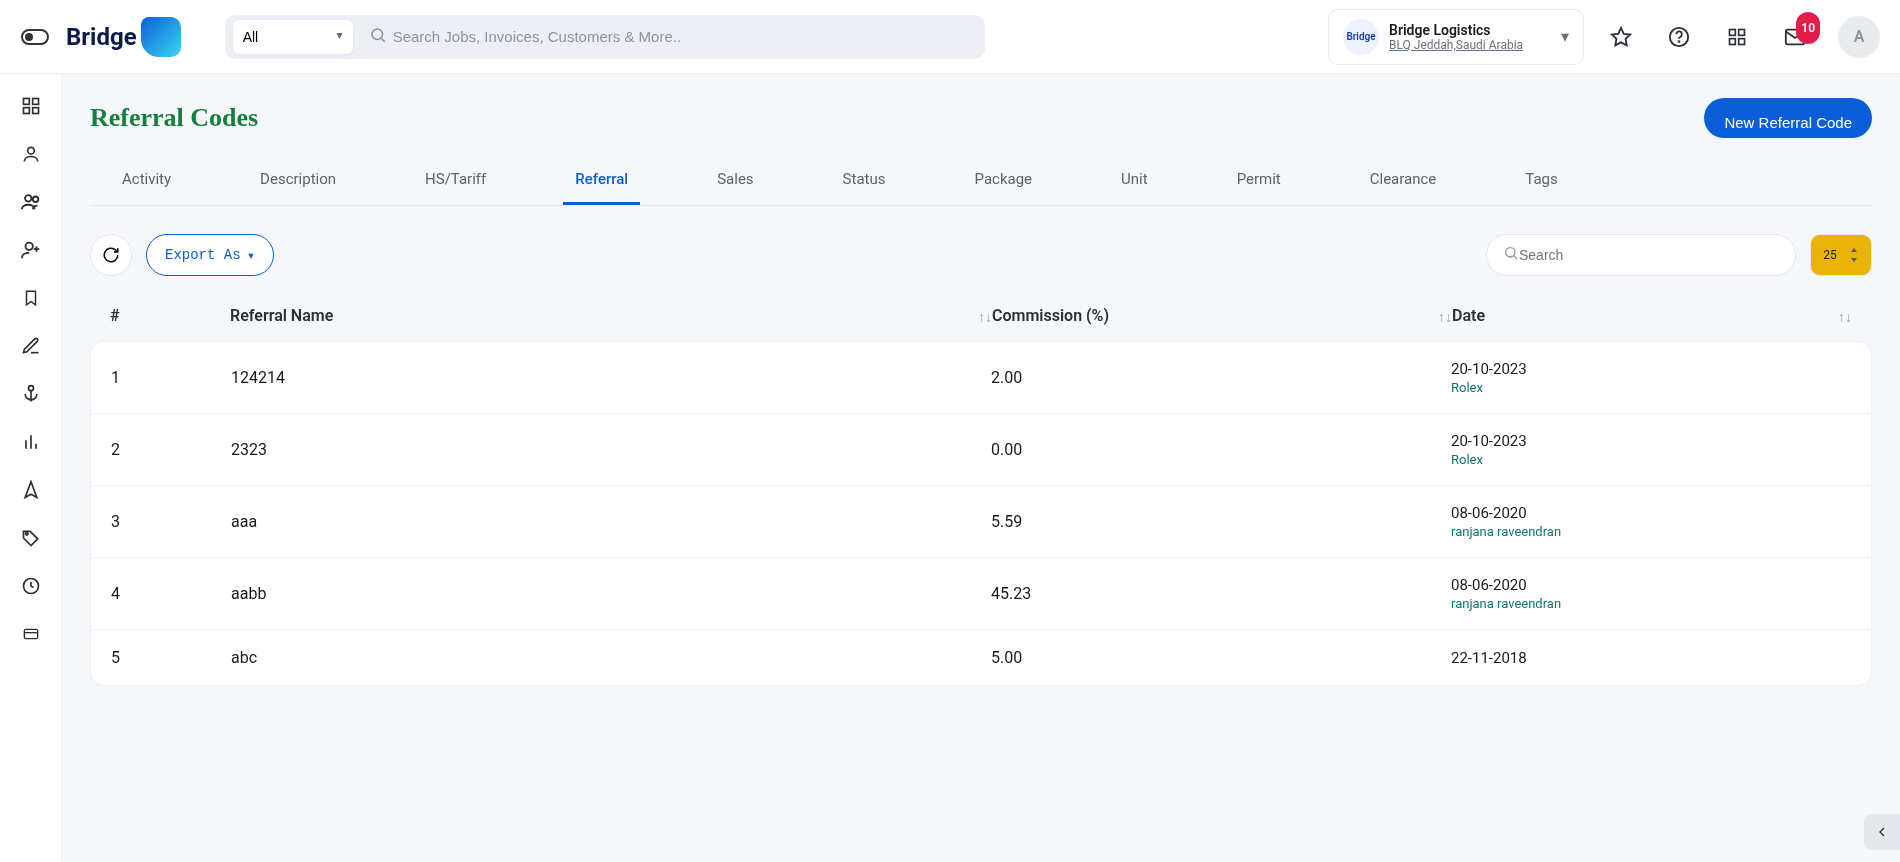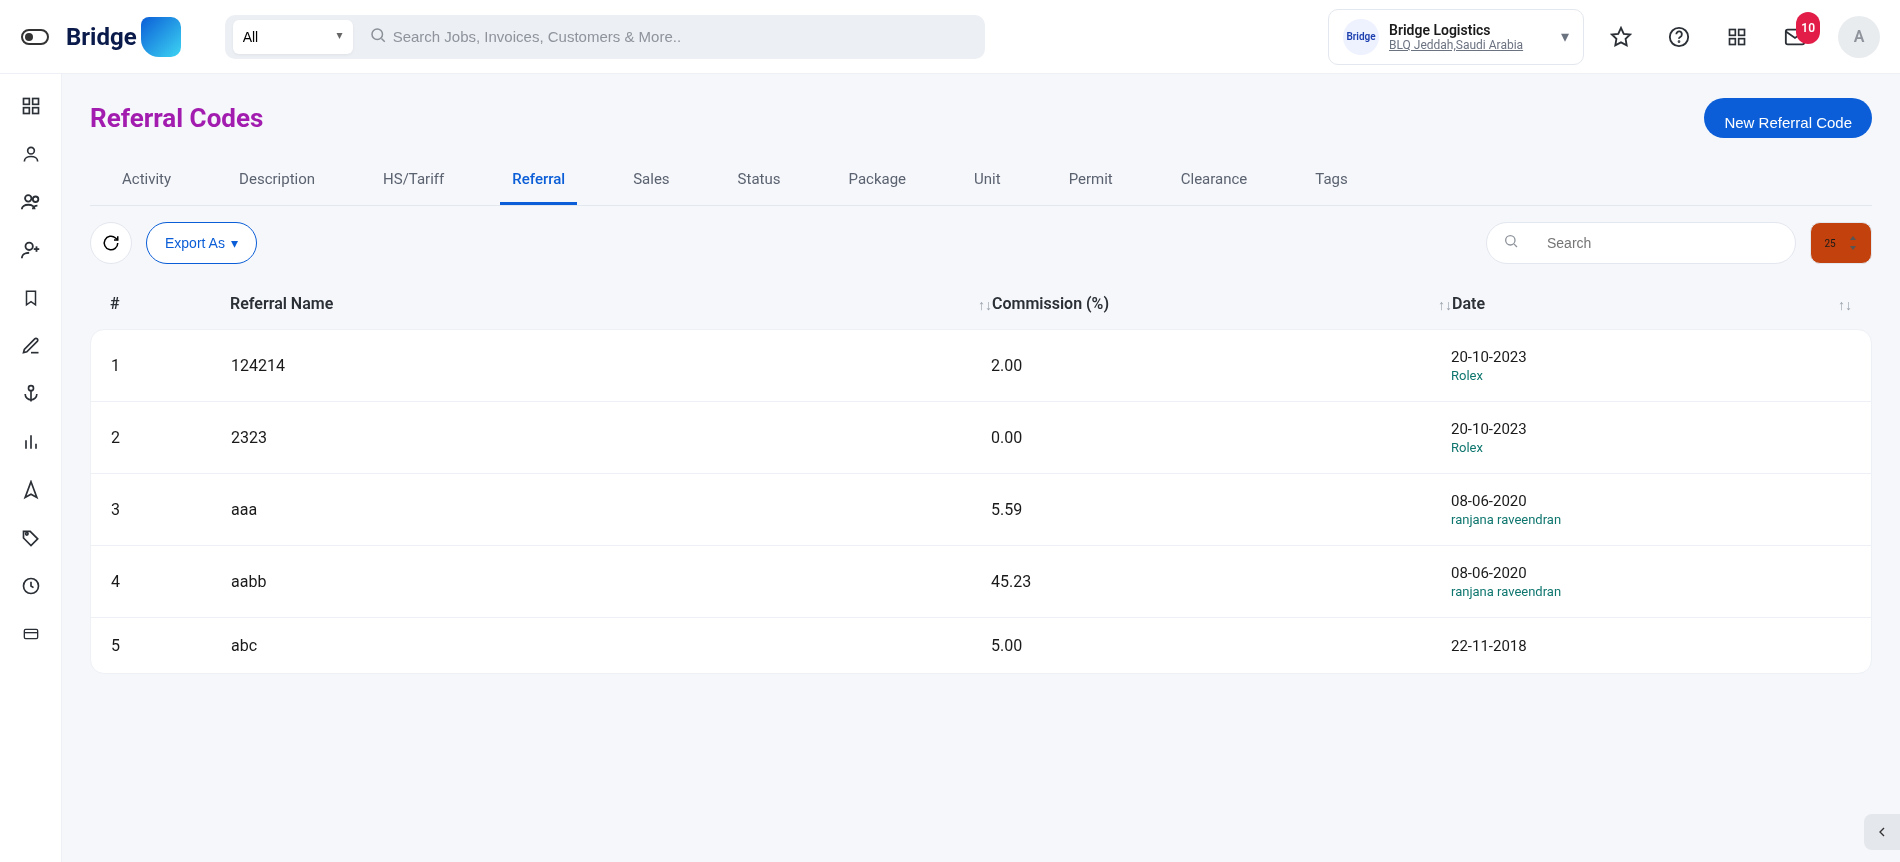--- a/index.html
+++ b/index.html
@@ -30,34 +30,34 @@
 .badge-count{ position:absolute; top:-4px; right:-4px; min-width:22px; height:22px; padding:16px 5px; border-radius:12px; background:#e11d48; color:#fff; font-size:12px; font-weight:600; display:flex; align-items:center; justify-content:center; }
 .user-avatar{ width:42px; height:42px; border-radius:50%; background:#e9ecef; display:flex; align-items:center; justify-content:center; color:#8e939c; font-weight:600; margin-left:6px; }
 
 
 .rail { position:absolute; left:0; top:74px; bottom:0; width:62px; background:#fff; border-right:1px solid #edf0f5; display:flex; flex-direction:column; align-items:center; padding-top:12px; gap:8px; }
 .rail-btn { width:40px; height:40px; display:flex; align-items:center; justify-content:center; color:#2b2f36; border-radius:8px; cursor:pointer; }
 
 
 .main { position:absolute; left:62px; right:0; top:74px; bottom:0; padding:24px 28px; overflow:auto; }
 .page-head { display:flex; align-items:center; justify-content:space-between; margin-bottom:18px; }
-.page-title { font-size:26px; font-weight:700; color:#a21caf; }
+.page-title { font-size:26px; font-weight:700; color:#15803d;font-family:Liberation Serif, serif; }
 .primary-btn { background:#0b5ed7; color:#fff; border:none; height:40px; padding:16px 20px; border-radius:20px; font-size:15px; font-weight:500; cursor:pointer; }
 
-.tabs { display:flex; gap:44px; border-bottom:1px solid #e3e7ee; padding:0 20px; margin-bottom:16px; }
+.tabs { display:flex; gap:65px; border-bottom:1px solid #e3e7ee; padding:0 20px; margin-bottom:28px; }
 .tab { padding:14px 12px; font-size:15px; color:#5b6270; cursor:pointer; border-bottom:3px solid transparent; }
 .tab.active { color:#0b5ed7; border-bottom-color:#0b5ed7; font-weight:500; }
 
 .toolbar { display:flex; align-items:center; gap:14px; margin-bottom:14px; }
 .icon-btn { width:42px; height:42px; border:1px solid #e3e7ee; border-radius:50%; background:#fff; display:flex; align-items:center; justify-content:center; cursor:pointer; }
-.export-btn { height:42px; border:1px solid #0b5ed7; color:#0b5ed7; background:#fff; border-radius:22px; padding:0 18px; font-size:14px; cursor:pointer; display:flex; align-items:center; gap:6px; }
+.export-btn { height:42px; border:1px solid #0b5ed7; color:#0b5ed7; background:#fff; border-radius:22px; padding:0 18px; font-size:14px; cursor:pointer; display:flex; align-items:center; gap:6px;font-family:Liberation Mono, monospace; }
 .toolbar .stretch { flex:1; }
-.table-search { width:310px; height:42px; border:1px solid #e3e7ee; border-radius:22px; background:#fff; display:flex; align-items:center; padding:0 16px; gap:28px; }
+.table-search { width:310px; height:42px; border:1px solid #e3e7ee; border-radius:22px; background:#fff; display:flex; align-items:center; padding:0 16px; gap:0; }
 .table-search input{ border:none; outline:none; flex:1; font-size:14px; }
-.page-size { width:62px; height:42px; border:1px solid #e3e7ee; border-radius:10px; background:#c2410c; display:flex; align-items:center; justify-content:center; gap:12px; font-size:10px; cursor:pointer; }
+.page-size { width:62px; height:42px; border:1px solid #e3e7ee; border-radius:10px; background:#eab308; display:flex; align-items:center; justify-content:center; gap:12px; font-size:12px; cursor:pointer; }
 
 
 .tbl-head { display:grid; grid-template-columns: 120px 1fr 460px 400px; padding:16px 20px; color:#2b2f36; font-weight:600; }
 .sortable { display:flex; align-items:flex-end; gap:6px; }
 .sort-icon { color:#9aa1ac; font-size:14px; }
 .sort-icon.right{ margin-left:auto; }
 .rows { background:#fff; border:1px solid #edf0f5; border-radius:14px; overflow:hidden; }
 .row { display:grid; grid-template-columns: 120px 1fr 460px 400px; padding:18px 20px; border-bottom:1px solid #edf0f5; align-items:center; }
 .row:last-child{ border-bottom:none; }
 .row .date-cell .d1{ font-size:15px; }

